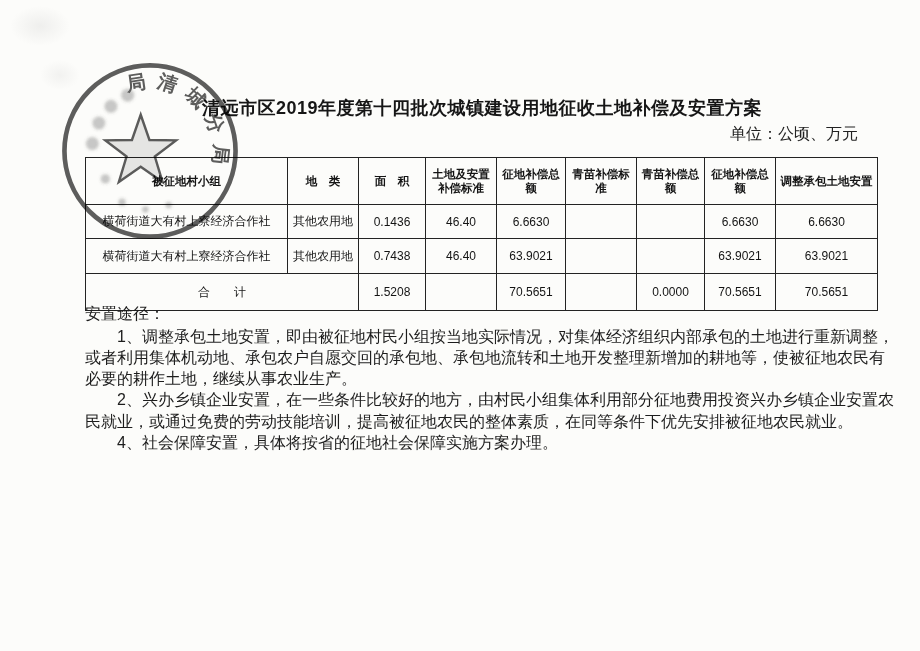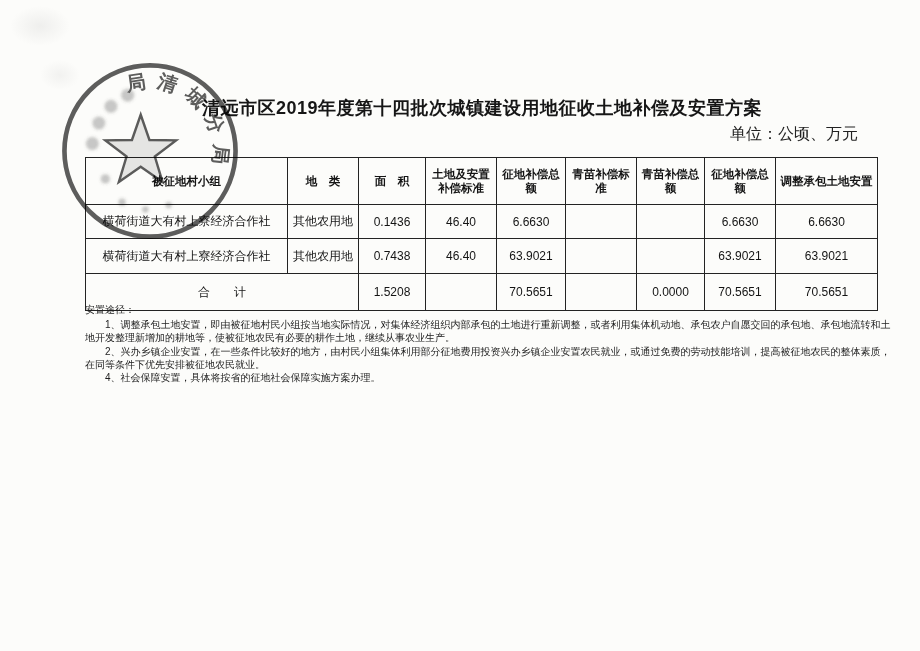--- a/index.html
+++ b/index.html
@@ -36,21 +36,21 @@
     padding:1px 2px;
     overflow:hidden;
   }
   table.comp thead tr{height:47px;}
   table.comp th{font-size:11.5px;font-weight:700;line-height:1.25;}
   tr.r1{height:34px;}
   tr.r2{height:35px;}
   tr.rt{height:37px;}
   .notes{
     position:absolute;left:85px;top:303px;width:812px;
-    font-size:10px;line-height:1.32;color:#1d1d1d;
+    font-size:16px;line-height:1.32;color:#1d1d1d;
   }
   .notes .nh{margin:0 0 2px 0;}
   .notes p{margin:0;text-indent:2em;}
   .stamp{
     position:absolute;left:56px;top:58px;width:188px;height:186px;
     mix-blend-mode:multiply;opacity:.88;
     filter:blur(.3px);
     pointer-events:none;
   }
   .stamp .ring{fill:none;stroke:#474747;stroke-width:5;}

